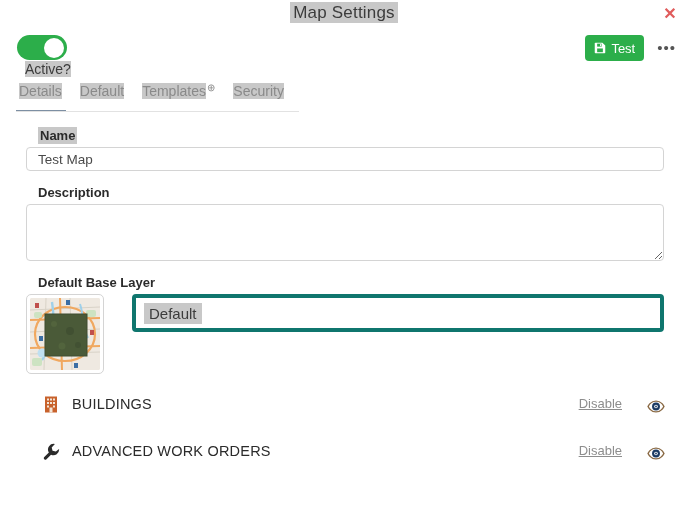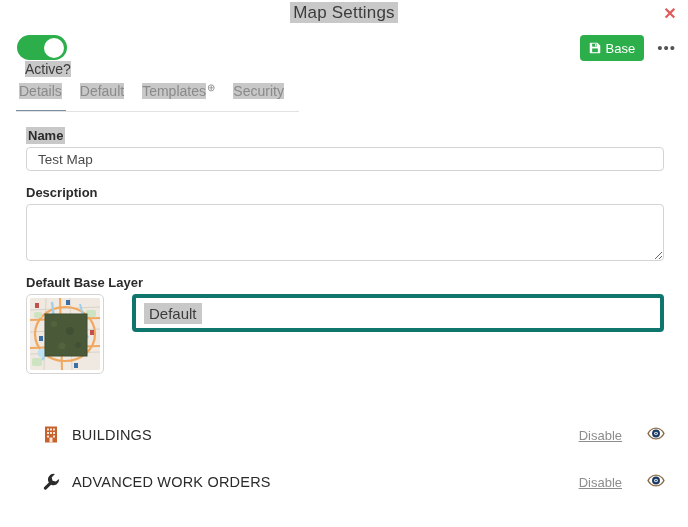--- a/index.html
+++ b/index.html
@@ -159,20 +159,21 @@
 
   
   .form {
     padding: 16px 24px 0 26px;
   }
   .field-label {
     font-size: 13px;
     font-weight: bold;
     color: #2b2b2b;
     margin-bottom: 4px;
+    margin-left: 12px;
   }
   .field-label span { padding: 1px 2px; }
   .text-input {
     width: 100%;
     height: 24px;
     box-sizing: border-box;
     border: 1px solid #d4d4d4;
     border-radius: 4px;
     padding: 0 11px;
     font-size: 13.5px;
@@ -236,21 +237,21 @@
   .baselayer-select .val {
     font-size: 15px;
     color: #3c3c3c;
     padding: 2px 5px;
   }
 
   
   .layer-list { margin-top: 22px; }
   .layer-row {
     display: flex;
-    align-items: flex-end;
+    align-items: flex-start;
     height: 47px;
     padding: 0 22px 0 40px;
     box-sizing: border-box;
   }
   .layer-icon {
     width: 22px;
     flex: none;
     display: flex;
     align-items: center;
     justify-content: center;
@@ -300,21 +301,21 @@
   <div class="right-actions">
     <button class="save-btn">
       <span>
         <svg width="12" height="12" viewBox="0 0 16 16" aria-hidden="true">
           <path fill="#ffffff" d="M2 1h9.2L15 4.8V14a1 1 0 0 1-1 1H2a1 1 0 0 1-1-1V2a1 1 0 0 1 1-1z"></path>
           <rect x="4.2" y="2.2" width="6" height="4" fill="#2cae4a"></rect>
           <rect x="4.2" y="8.6" width="7.6" height="5" fill="#2cae4a"></rect>
           <rect x="8.1" y="2.8" width="1.5" height="2.8" fill="#ffffff"></rect>
         </svg>
       </span>
-      <span>Base</span>
+      <span>Test</span>
     </button>
     <div class="kebab">•••</div>
   </div>
 </div>
 
 <div class="tabs">
   <div class="tab">
     <span class="sel">Details</span>
   </div>
   <div class="tab">

